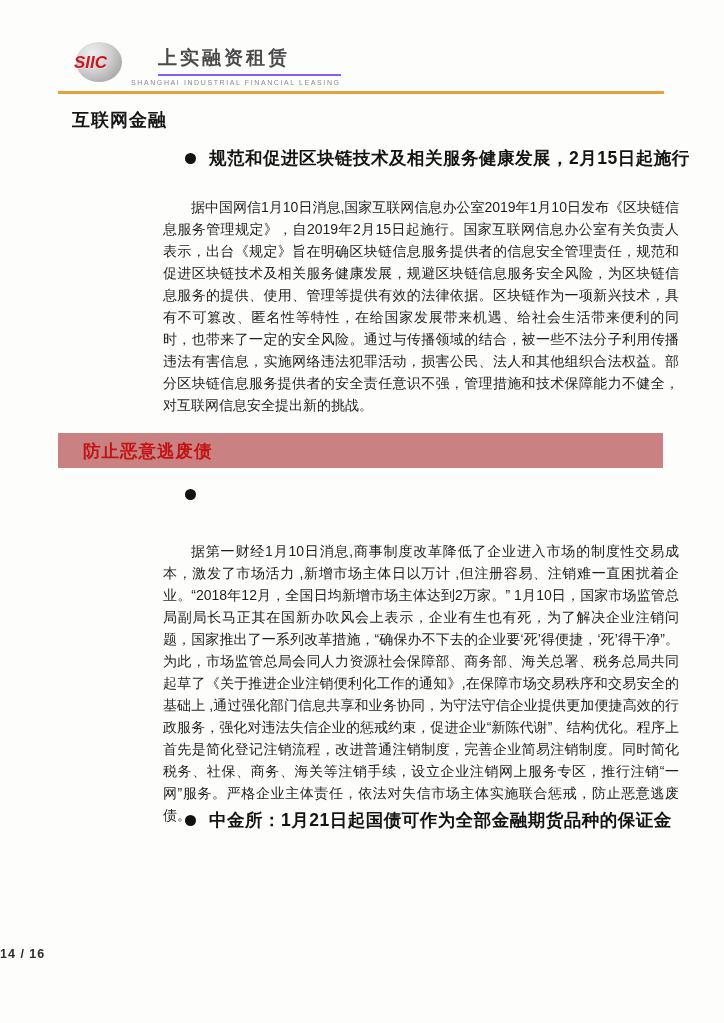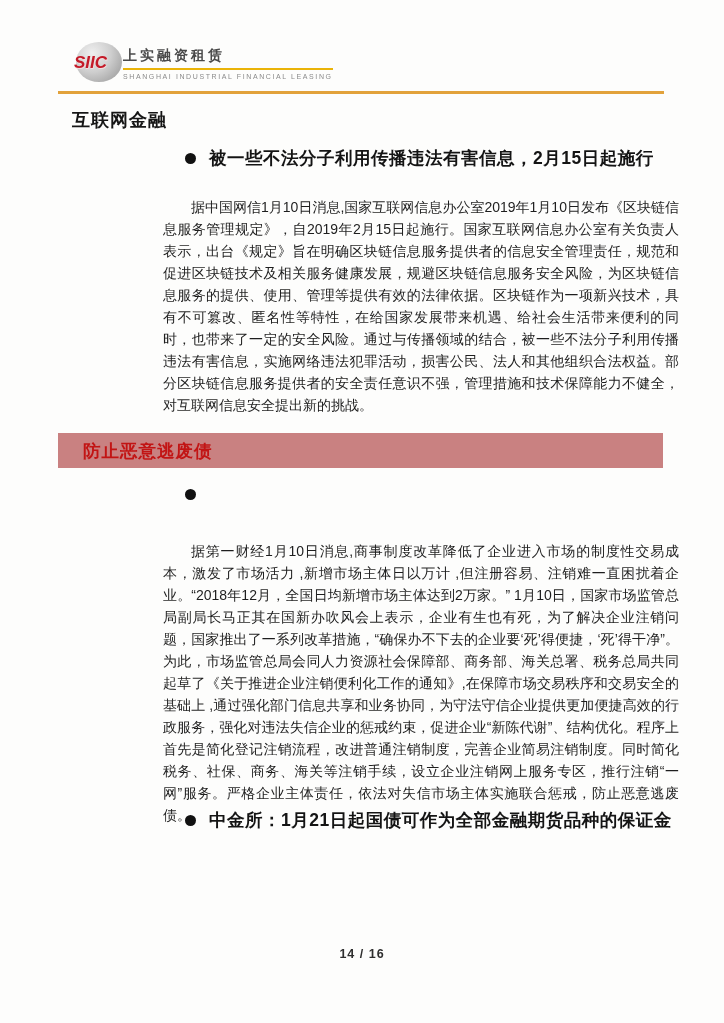--- a/index.html
+++ b/index.html
@@ -17,22 +17,22 @@
     overflow: hidden;
     color: #1c1c1c;
   }
 
   
   .logo {
     position: absolute;
     left: 76px;
     top: 42px;
     display: flex;
-    align-items: center;
-    gap: 1px;
+    align-items: flex-start;
+    gap: 9px;
   }
   .logo-globe {
     position: relative;
     width: 46px;
     height: 40px;
     border-radius: 50%;
     background: radial-gradient(circle at 35% 28%, #efefef 0%, #cfcfcf 45%, #a8a8a8 80%, #989898 100%);
     flex: 0 0 auto;
   }
   .logo-siic {
@@ -42,27 +42,28 @@
     font-size: 17px;
     font-weight: bold;
     font-style: italic;
     letter-spacing: 0px;
     color: #C41A28;
     text-shadow: 0.5px 0.5px 0 #f3dede;
     white-space: nowrap;
   }
   .logo-names { padding-top: 3px; }
   .logo-cn {
-    font-size: 14px;
+    font-size: 19px;
     font-weight: bold;
     letter-spacing: 3px;
     color: #4a4a4a;
-    border-bottom: 2px solid #eab308;
+    border-bottom: 2px solid #8b5cf6;
     padding-bottom: 3px;
     white-space: nowrap;
+    margin-left: 27px;
   }
   .logo-en {
     margin-top: 3px;
     font-size: 7px;
     letter-spacing: 1.6px;
     color: #8a8a8a;
     white-space: nowrap;
   }
 
   
@@ -140,21 +141,20 @@
     letter-spacing: 1px;
     color: #C21414;
   }
 
   
   .footer {
     position: absolute;
     left: 0;
     top: 944px;
     width: 100%;
-    text-align: center;
   }
   .footer span {
     font-size: 12.5px;
     font-weight: bold;
     color: #2e2e2e;
     letter-spacing: 1px;
   }
 </style>
 </head>
 <body>
@@ -170,21 +170,21 @@
       <div class="logo-en">SHANGHAI  INDUSTRIAL  FINANCIAL  LEASING</div>
     </div>
   </div>
 
   <div class="gold-rule"></div>
 
   <h2 class="section-title">互联网金融</h2>
 
   <div class="article-heading" style="top:146px">
     <span class="bullet"></span>
-    <span class="heading-text">被一些不法分子利用传播违法有害信息，2月15日起施行</span>
+    <span class="heading-text">规范和促进区块链技术及相关服务健康发展，2月15日起施行</span>
   </div>
   <p class="article-body" style="top:180px">据中国网信1月10日消息,国家互联网信息办公室2019年1月10日发布《区块链信息服务管理规定》，自2019年2月15日起施行。国家互联网信息办公室有关负责人表示，出台《规定》旨在明确区块链信息服务提供者的信息安全管理责任，规范和促进区块链技术及相关服务健康发展，规避区块链信息服务安全风险，为区块链信息服务的提供、使用、管理等提供有效的法律依据。区块链作为一项新兴技术，具有不可篡改、匿名性等特性，在给国家发展带来机遇、给社会生活带来便利的同时，也带来了一定的安全风险。通过与传播领域的结合，被一些不法分子利用传播违法有害信息，实施网络违法犯罪活动，损害公民、法人和其他组织合法权益。部分区块链信息服务提供者的安全责任意识不强，管理措施和技术保障能力不健全，对互联网信息安全提出新的挑战。</p>
 
   <div class="banner">
     <span class="banner-text">防止恶意逃废债</span>
   </div>
 
   <div class="article-heading" style="top:489px">
     <span class="bullet"></span>
   </div>

